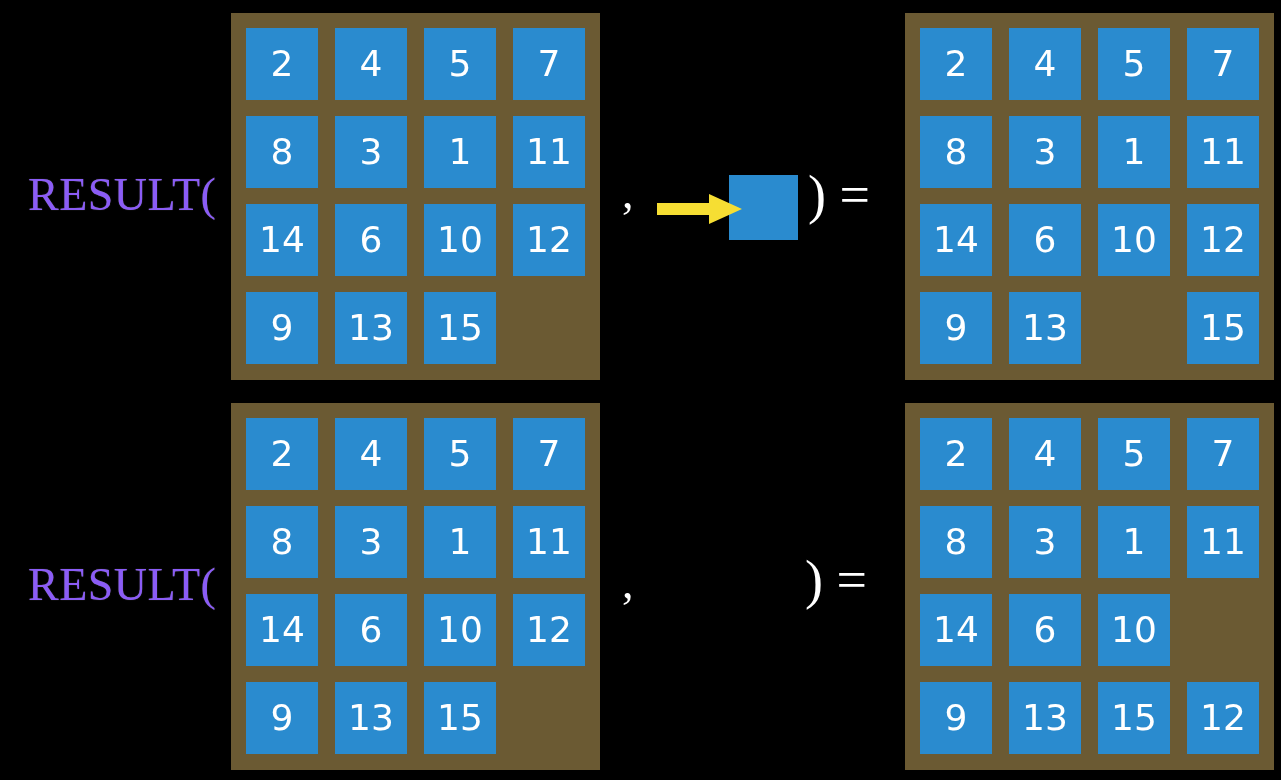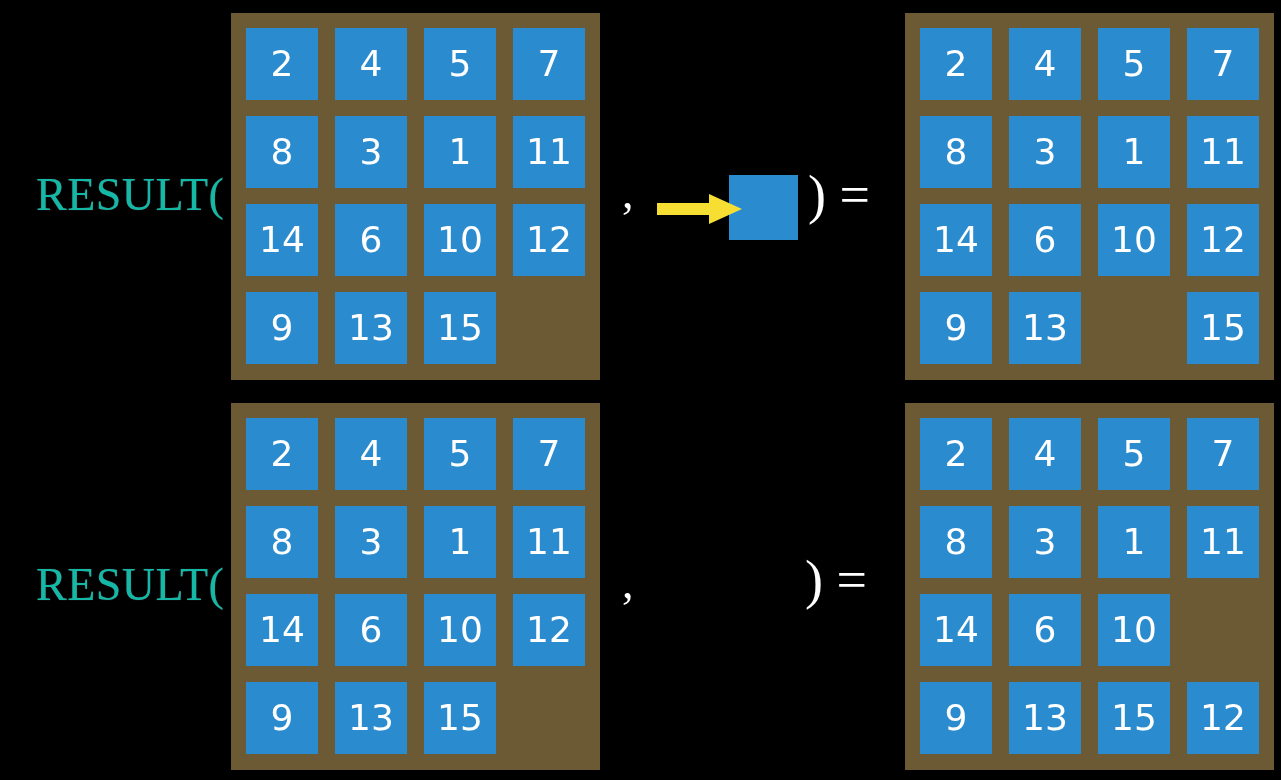--- a/index.html
+++ b/index.html
@@ -11,29 +11,28 @@
   .row{position:absolute;left:0;width:1281px;height:390px;}
   .row.top{top:0;}
   .row.bottom{top:390px;}
 
   
   .result-label{
     position:absolute;
     left:28px;
     top:50%;
     transform:translateY(-50%);
-    color:#14b8a6;
+    color:#8b5cf6;
     font-family:"Liberation Serif",serif;
     font-size:46px;
     line-height:1;
     font-variant:small-caps;
     letter-spacing:0.5px;
     white-space:nowrap;
     text-shadow:0 0 1px rgba(255,255,255,0.35);
-    margin-left:8px;
   }
   .result-label .cap{font-size:46px;}
 
   
   .board{
     position:absolute;
     width:369px;height:367px;
     background:#6b5a33;
     box-sizing:border-box;
     padding:15px 15px;

